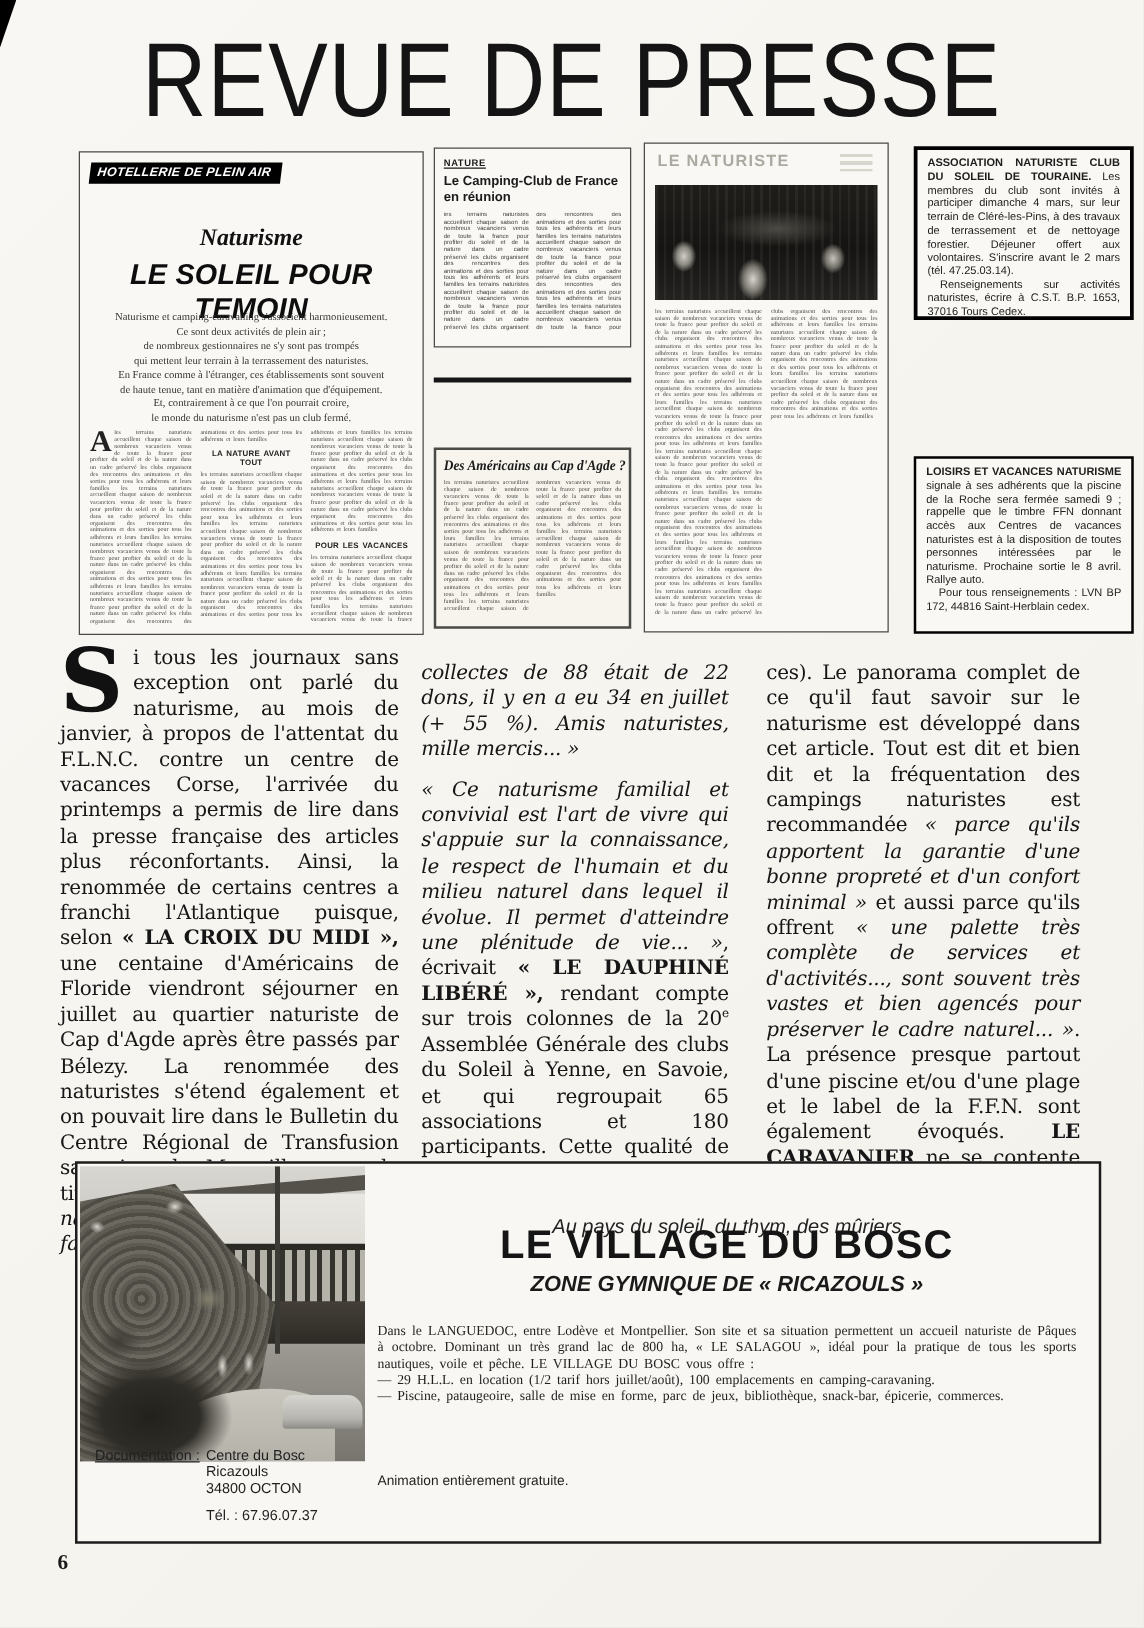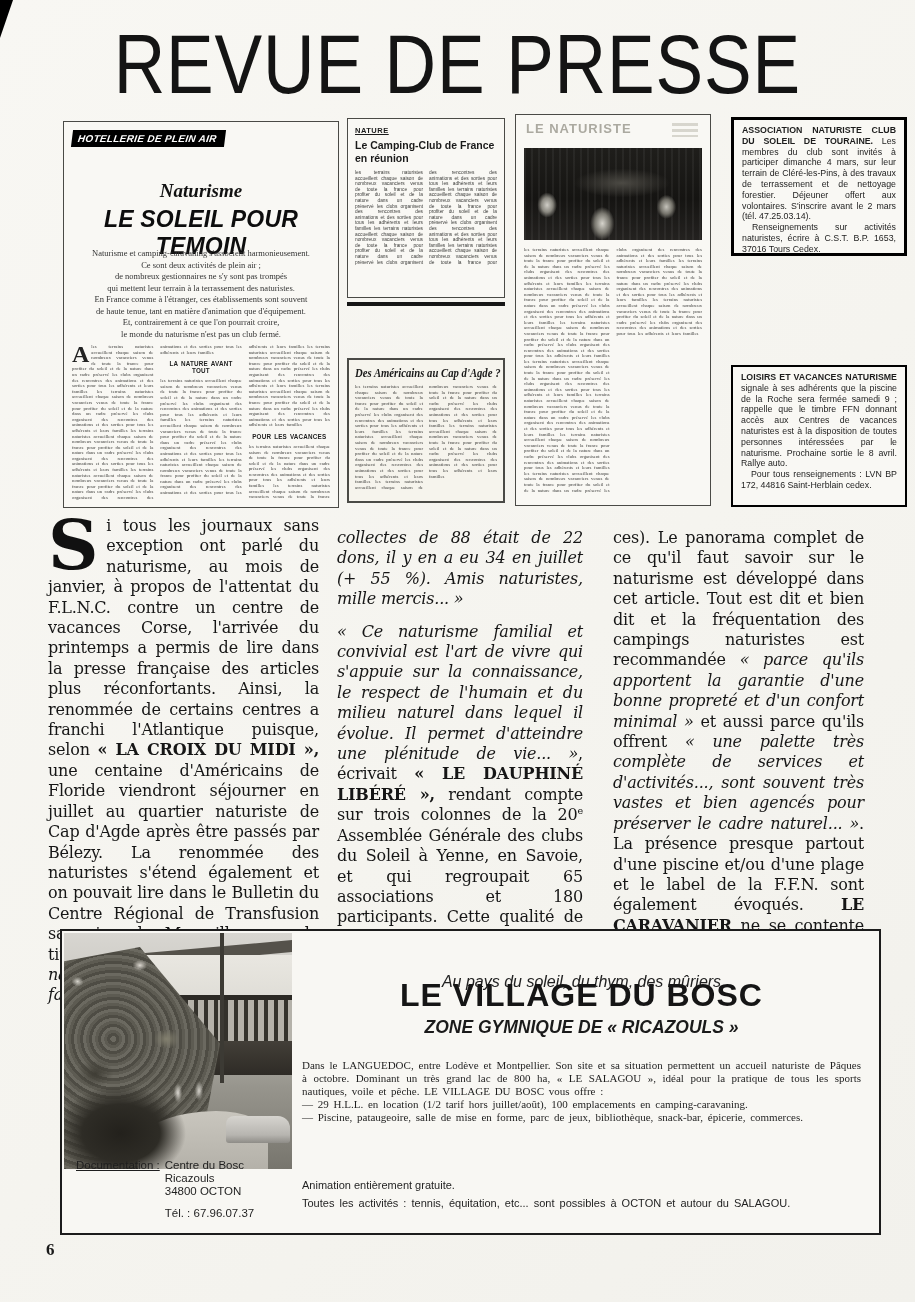--- a/index.html
+++ b/index.html
@@ -29,21 +29,21 @@
   #hpa-headline{top:84px;left:0;width:100%;text-align:center;font-weight:bold;font-style:italic;
     font-size:23px;letter-spacing:.2px;color:#0d0d0d;}
   #hpa-intro{top:126px;left:10px;right:10px;text-align:center;font-family:"Liberation Serif",serif;
     font-size:8.5px;line-height:11.5px;color:#333;}
   #hpa-small{top:222px;left:8px;right:8px;bottom:6px;column-count:3;column-gap:7px;}
   .small-heading{display:block;text-align:center;font-weight:bold;font-size:6.3px;line-height:7px;
     margin:5px 0 4px;color:#222;letter-spacing:.2px;font-family:"Liberation Sans",sans-serif;}
   .dropcap-a{float:left;font-family:"Liberation Serif",serif;font-weight:bold;font-size:24px;
     line-height:20px;padding-right:2px;color:#222;}
   
-  #clip-nature{left:347px;top:118px;width:158px;height:180px;padding:7px;}
+  #clip-nature{left:347px;top:118px;width:158px;height:160px;padding:7px;}
   #nature-label{font-size:7.5px;font-weight:bold;text-decoration:underline;letter-spacing:.5px;}
   #nature-headline{font-size:10.5px;font-weight:bold;line-height:12.5px;margin:4px 0 6px;}
   #nature-cols{column-count:2;column-gap:6px;height:100px;}
   #thick-rule{left:347px;top:302px;width:158px;height:4px;background:#161616;}
   
   #clip-americains{left:347px;top:358px;width:158px;height:145px;padding:6px;border-width:2px;background:#f6f4ed;}
   #amer-headline{font-family:"Liberation Serif",serif;font-weight:bold;font-style:italic;
     font-size:11.5px;margin:1px 0 5px;white-space:nowrap;transform:scaleX(.93);transform-origin:left;}
   #amer-cols{column-count:2;column-gap:6px;height:108px;}
   
@@ -226,21 +226,20 @@
     </div>
     <div class="abs" id="ad-tagline">Au pays du soleil, du thym, des mûriers</div>
     <div class="abs" id="ad-title">LE VILLAGE DU BOSC</div>
     <div class="abs" id="ad-subtitle">ZONE GYMNIQUE DE « RICAZOULS »</div>
     <div class="abs" id="ad-body">
       <p>Dans le LANGUEDOC, entre Lodève et Montpellier. Son site et sa situation permettent un accueil naturiste de Pâques à octobre. Dominant un très grand lac de 800 ha, « LE SALAGOU », idéal pour la pratique de tous les sports nautiques, voile et pêche. LE VILLAGE DU BOSC vous offre :</p>
       <p class="ad-li">— 29 H.L.L. en location (1/2 tarif hors juillet/août), 100 emplacements en camping-caravaning.</p>
       <p class="ad-li">— Piscine, pataugeoire, salle de mise en forme, parc de jeux, bibliothèque, snack-bar, épicerie, commerces.</p>
     </div>
     <div class="abs" id="ad-anim">Animation entièrement gratuite.</div>
-    <div class="abs" id="ad-activities">Toutes les activités : tennis, équitation, etc... sont possibles à OCTON et autour du SALAGOU.</div>
     <div class="abs" id="ad-doc">
       <div class="row">
         <span id="doc-label">Documentation :</span>
         <span id="doc-lines">
           <span>Centre du Bosc</span>
           <span>Ricazouls</span>
           <span>34800 OCTON</span>
           <span id="doc-tel">Tél. : 67.96.07.37</span>
         </span>
       </div>

